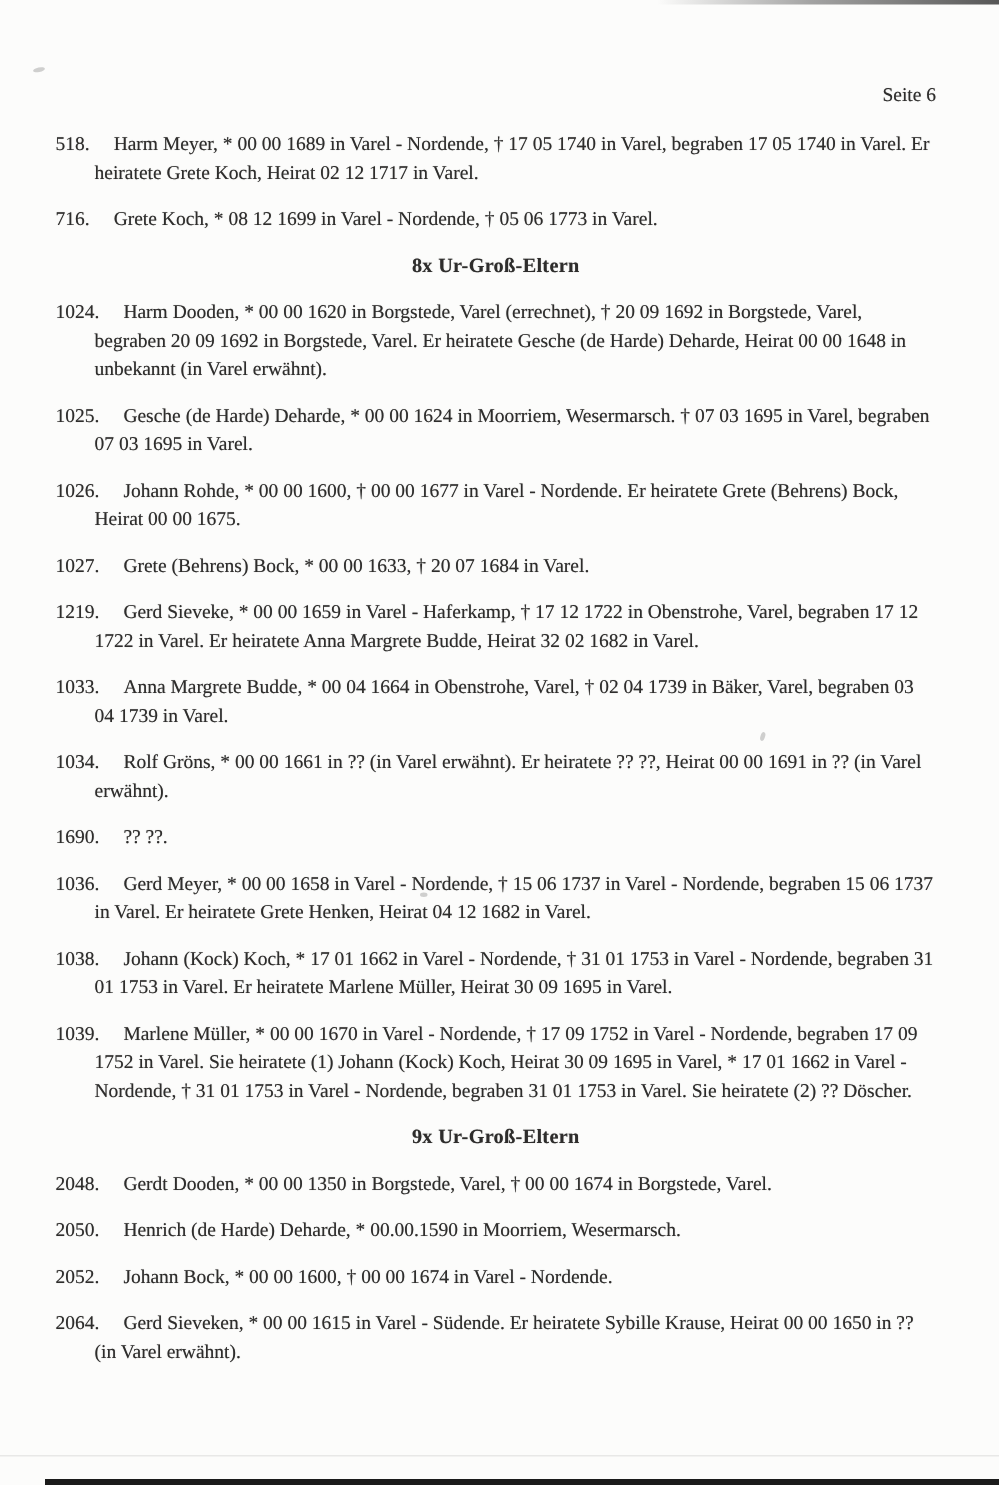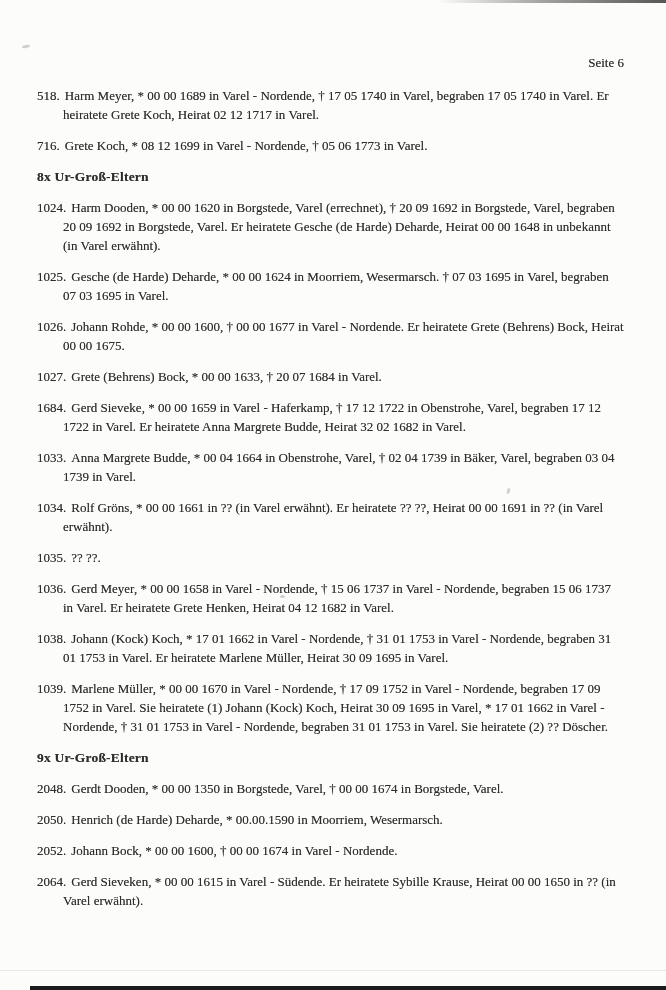--- a/index.html
+++ b/index.html
@@ -21,30 +21,31 @@
   }
 
   .page-number {
     text-align: right;
     margin: 0 0 14px 0;
   }
 
   .sec-heading {
     font-size: 13.5px;
     font-weight: bold;
+    text-align: center;
     line-height: 19px;
     margin: 12px 0;
     letter-spacing: 0.2px;
   }
 
   .entry {
     margin: 0 0 12px 26px;
     text-indent: -26px;
   }
-  .entry .num { margin-right: 5px; }
+  .entry .num { margin-right: 16px; }
 
   
   .artifact, .speck { position: absolute; pointer-events: none; }
   .artifact-top {
     top: 0; right: 0; width: 228px; height: 3px;
     background: linear-gradient(90deg, rgba(90,90,90,0) 0%, rgba(75,75,75,0.5) 45%, rgba(45,45,45,0.8) 100%);
   }
   .artifact-bottom-bar {
     bottom: 0; left: 30px; right: 0; height: 4px;
     background: #1b1b1b;
@@ -71,24 +72,24 @@
   <div class="page-number">Seite 6</div>
 
   <p class="entry"><span class="num">518.</span><span>Harm Meyer,  * 00 00 1689 in Varel - Nordende,  † 17 05 1740 in Varel, begraben 17 05 1740 in Varel.  Er heiratete Grete Koch, Heirat 02 12 1717 in Varel.</span></p>
   <p class="entry"><span class="num">716.</span><span>Grete Koch,  * 08 12 1699 in Varel - Nordende,  † 05 06 1773 in Varel.</span></p>
 
   <h2 class="sec-heading">8x Ur-Groß-Eltern</h2>
   <p class="entry"><span class="num">1024.</span><span>Harm Dooden,  * 00 00 1620 in Borgstede, Varel (errechnet),  † 20 09 1692 in Borgstede, Varel, begraben 20 09 1692 in Borgstede, Varel.  Er heiratete Gesche (de Harde) Deharde, Heirat 00 00 1648 in unbekannt (in Varel erwähnt).</span></p>
   <p class="entry"><span class="num">1025.</span><span>Gesche (de Harde) Deharde,  * 00 00 1624 in Moorriem, Wesermarsch.  † 07 03 1695 in Varel, begraben 07 03 1695 in Varel.</span></p>
   <p class="entry"><span class="num">1026.</span><span>Johann Rohde,  * 00 00 1600,  † 00 00 1677 in Varel - Nordende.  Er heiratete Grete (Behrens) Bock, Heirat 00 00 1675.</span></p>
   <p class="entry"><span class="num">1027.</span><span>Grete (Behrens) Bock,  * 00 00 1633,  † 20 07 1684 in Varel.</span></p>
-  <p class="entry"><span class="num">1684.</span><span>Gerd Sieveke,  * 00 00 1659 in Varel - Haferkamp,  † 17 12 1722 in Obenstrohe, Varel, begraben 17 12 1722 in Varel.  Er heiratete Anna Margrete Budde, Heirat 32 02 1682 in Varel.</span></p>
+  <p class="entry"><span class="num">1219.</span><span>Gerd Sieveke,  * 00 00 1659 in Varel - Haferkamp,  † 17 12 1722 in Obenstrohe, Varel, begraben 17 12 1722 in Varel.  Er heiratete Anna Margrete Budde, Heirat 32 02 1682 in Varel.</span></p>
   <p class="entry"><span class="num">1033.</span><span>Anna Margrete Budde,  * 00 04 1664 in Obenstrohe, Varel,  † 02 04 1739 in Bäker, Varel, begraben 03 04 1739 in Varel.</span></p>
   <p class="entry"><span class="num">1034.</span><span>Rolf Gröns,  * 00 00 1661 in ?? (in Varel erwähnt).  Er heiratete ?? ??, Heirat 00 00 1691 in ?? (in Varel erwähnt).</span></p>
-  <p class="entry"><span class="num">1035.</span><span>?? ??.</span></p>
+  <p class="entry"><span class="num">1690.</span><span>?? ??.</span></p>
   <p class="entry"><span class="num">1036.</span><span>Gerd Meyer,  * 00 00 1658 in Varel - Nordende,  † 15 06 1737 in Varel - Nordende, begraben 15 06 1737 in Varel.  Er heiratete Grete Henken, Heirat 04 12 1682 in Varel.</span></p>
   <p class="entry"><span class="num">1038.</span><span>Johann (Kock) Koch,  * 17 01 1662 in Varel - Nordende,  † 31 01 1753 in Varel - Nordende, begraben 31 01 1753 in Varel.  Er heiratete Marlene Müller, Heirat 30 09 1695 in Varel.</span></p>
   <p class="entry"><span class="num">1039.</span><span>Marlene Müller,  * 00 00 1670 in Varel - Nordende,  † 17 09 1752 in Varel - Nordende, begraben 17 09 1752 in Varel.  Sie heiratete (1) Johann (Kock) Koch, Heirat 30 09 1695 in Varel,  * 17 01 1662 in Varel - Nordende,  † 31 01 1753 in Varel - Nordende, begraben 31 01 1753 in Varel.  Sie heiratete (2) ?? Döscher.</span></p>
 
   <h2 class="sec-heading">9x Ur-Groß-Eltern</h2>
   <p class="entry"><span class="num">2048.</span><span>Gerdt Dooden,  * 00 00 1350 in Borgstede, Varel,  † 00 00 1674 in Borgstede, Varel.</span></p>
   <p class="entry"><span class="num">2050.</span><span>Henrich (de Harde) Deharde,  * 00.00.1590 in Moorriem, Wesermarsch.</span></p>
   <p class="entry"><span class="num">2052.</span><span>Johann Bock,  * 00 00 1600,  † 00 00 1674 in Varel - Nordende.</span></p>
   <p class="entry"><span class="num">2064.</span><span>Gerd Sieveken,  * 00 00 1615 in Varel - Südende.  Er heiratete Sybille Krause, Heirat 00 00 1650 in ?? (in Varel erwähnt).</span></p>
 

